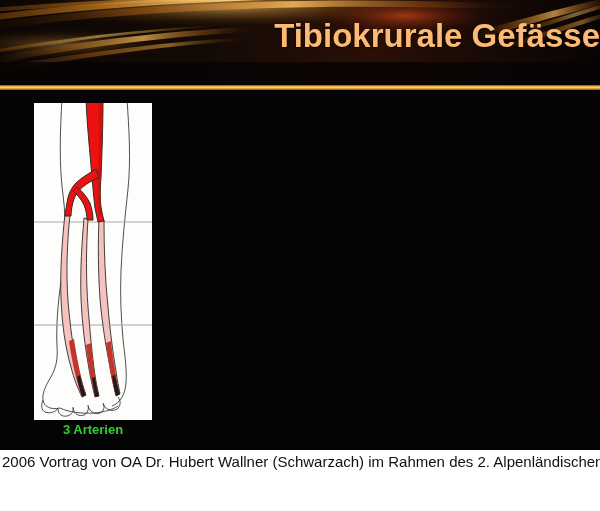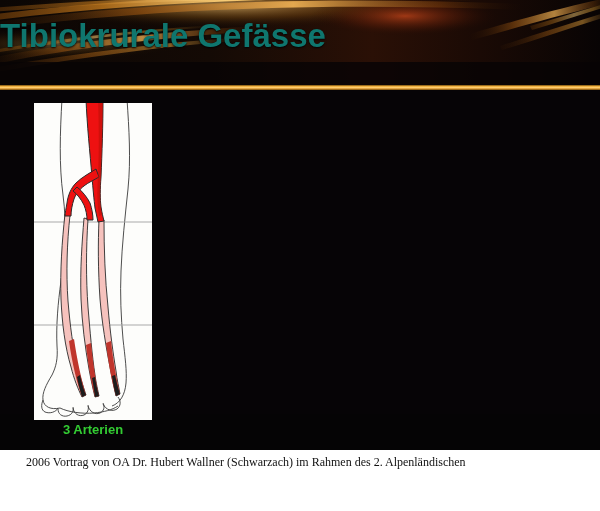--- a/index.html
+++ b/index.html
@@ -30,24 +30,24 @@
   }
   #banner-art {
     position: absolute;
     left: 0; top: 0;
     width: 600px; height: 86px;
   }
   #title {
     position: absolute;
     left: 0; top: 17px;
     width: 600px;
-    text-align: left;
+    text-align: right;
     font-size: 33px;
     font-weight: bold;
-    color: #0f766e;
+    color: #fdba74;
     letter-spacing: 0px;
     text-shadow: 0 1px 2px rgba(0,0,0,.9);
     white-space: nowrap;
   }
 
   #rule {
     position: absolute;
     left: 0; top: 85px;
     width: 600px; height: 5px;
     background: linear-gradient(to bottom,
@@ -84,26 +84,25 @@
 
   
   #footer {
     position: absolute;
     left: 0; top: 450px;
     width: 600px; height: 61px;
     background: #ffffff;
     padding: 5px 2px 0 2px;
   }
   .footer-line {
-    font-family: Liberation Serif, serif;
-    font-size: 12px;
+    font-family: Liberation Sans, sans-serif;
+    font-size: 15px;
     color: #111111;
     line-height: 14px;
     white-space: nowrap;
-    margin-left: 24px;
   }
 </style>
 </head>
 <body>
 
 <div id="slide">
 
   <div id="banner">
 
     <svg id="banner-art" viewBox="0 0 600 86" preserveAspectRatio="none">

